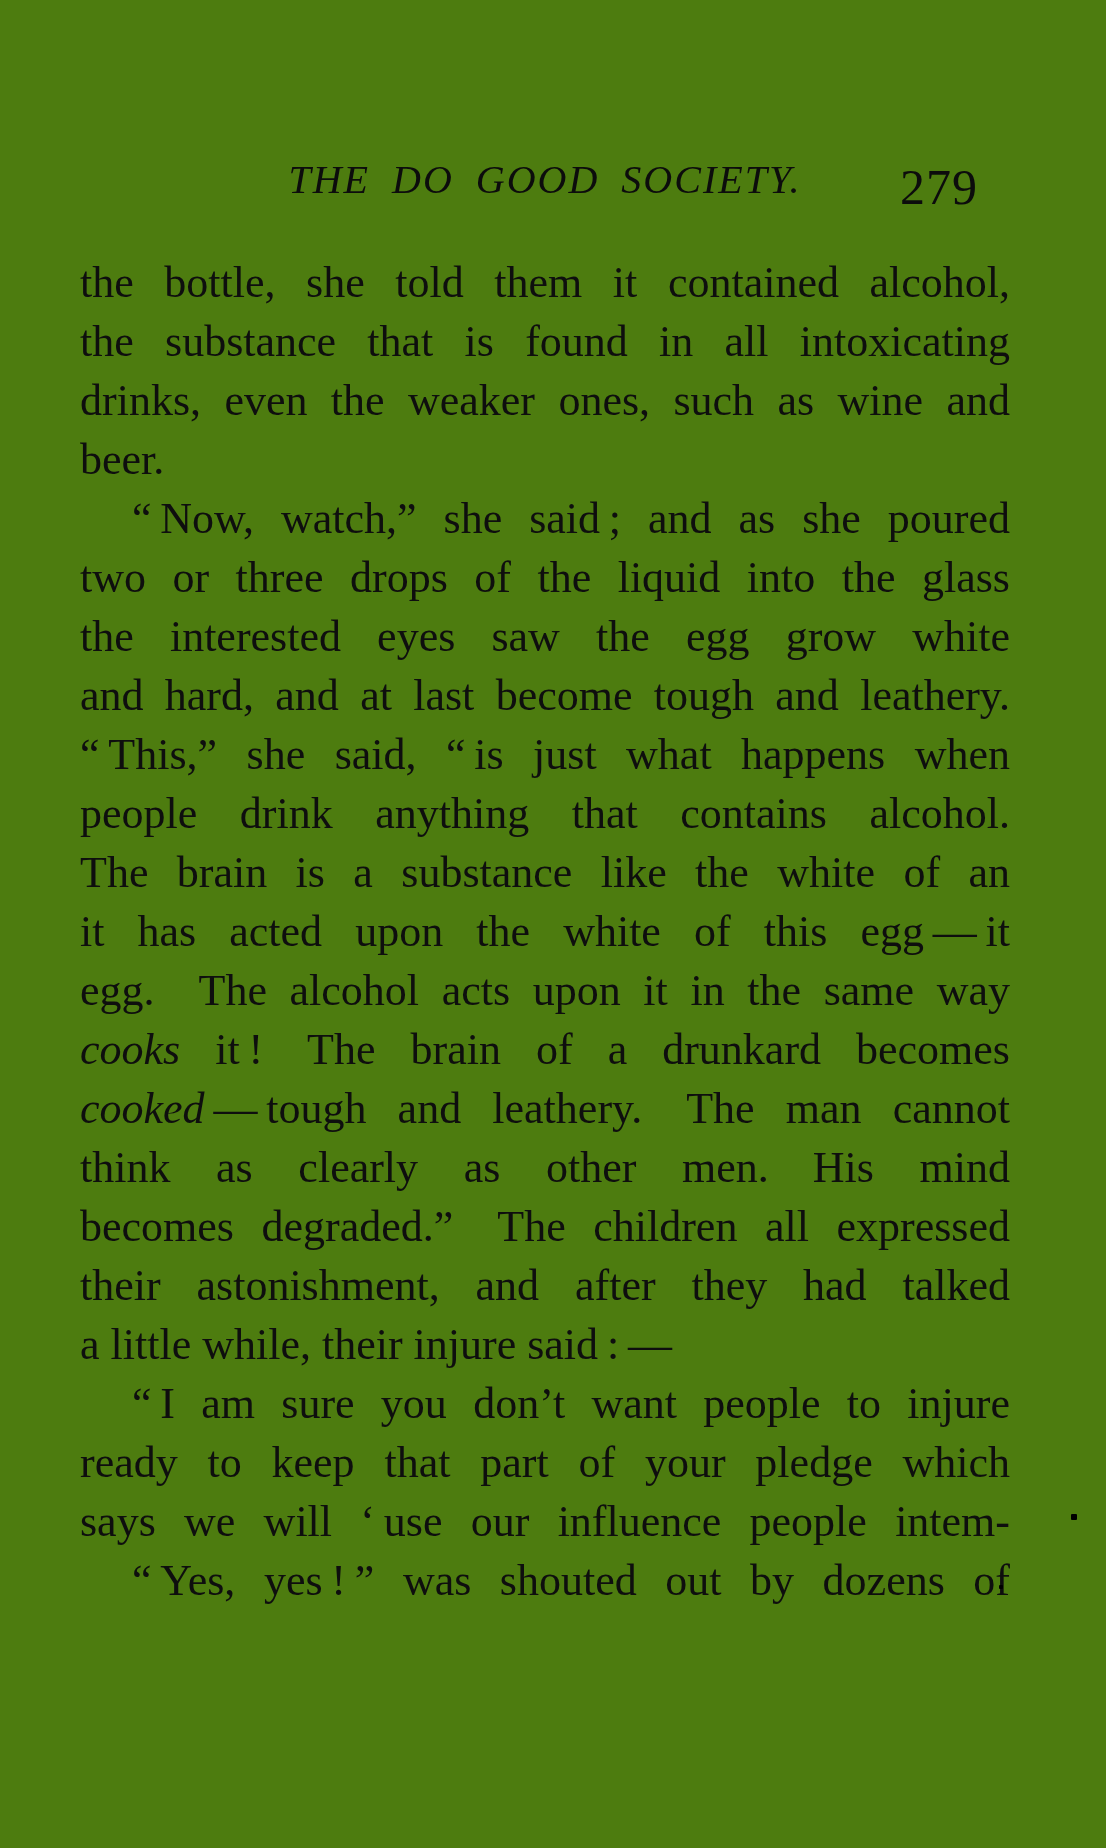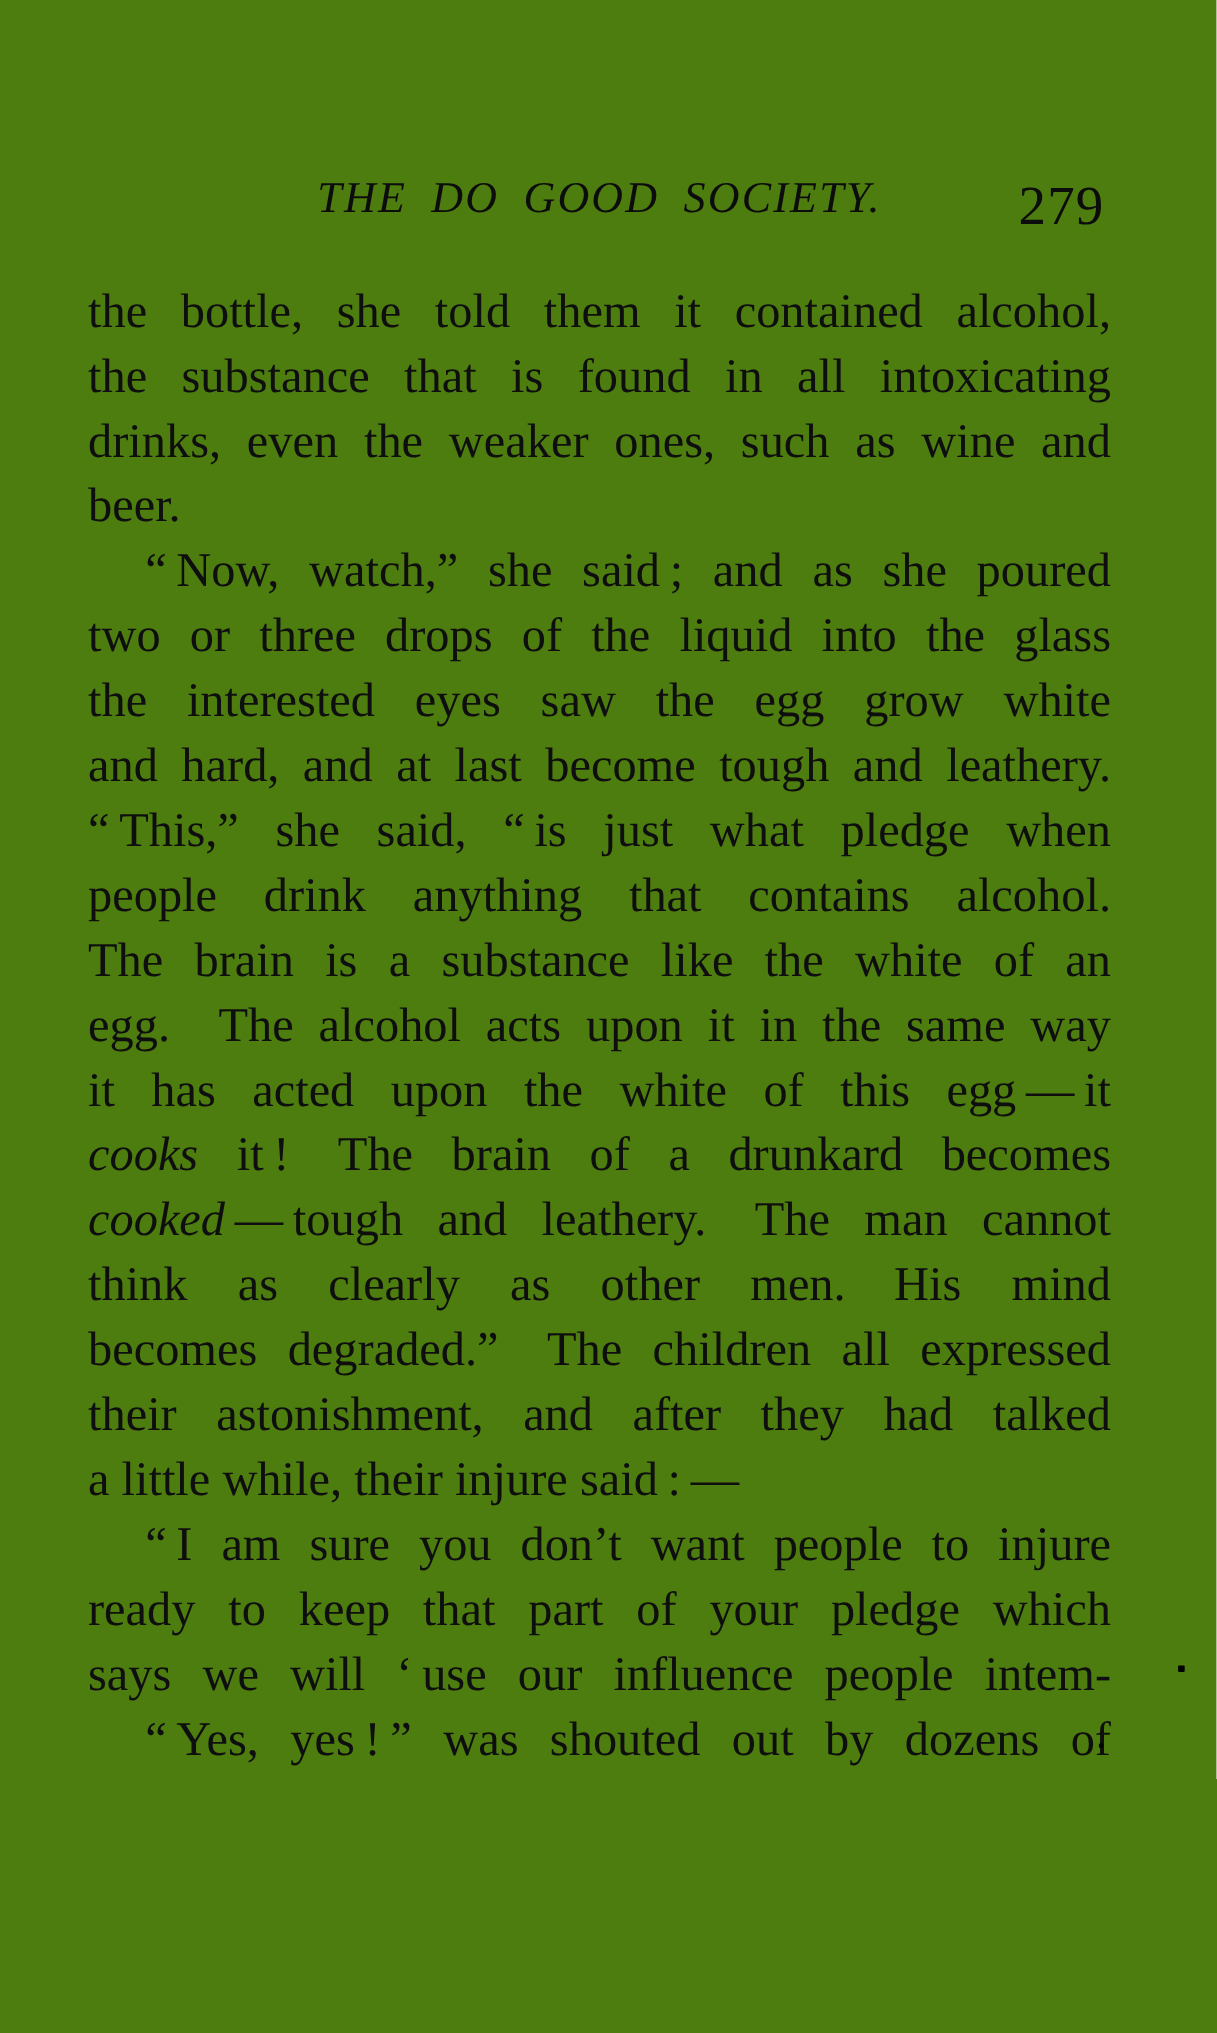--- a/index.html
+++ b/index.html
@@ -21,21 +21,21 @@
     font-style: italic;
     font-size: 40px;
     letter-spacing: 2px;
     word-spacing: 10px;
     white-space: nowrap;
     color: #0c0c0c;
   }
   .page-number {
     position: absolute;
     top: 158px;
-    right: 102px;
+    right: 128px;
     font-size: 50px;
     letter-spacing: 1px;
     color: #0c0c0c;
   }
   .text-block {
     position: absolute;
     left: 80px;
     top: 253px;
     width: 930px;
     font-size: 44px;
@@ -59,25 +59,25 @@
   <div class="page-number">279</div>
   <div class="text-block">
       <div class="line j"><span>the bottle, she told them it contained alcohol,</span></div>
       <div class="line j"><span>the substance that is found in all intoxicating</span></div>
       <div class="line j"><span>drinks, even the weaker ones, such as wine and</span></div>
       <div class="line"><span>beer.</span></div>
       <div class="line j ind"><span>“ Now, watch,” she said ; and as she poured</span></div>
       <div class="line j"><span>two or three drops of the liquid into the glass</span></div>
       <div class="line j"><span>the interested eyes saw the egg grow white</span></div>
       <div class="line j"><span>and hard, and at last become tough and leathery.</span></div>
-      <div class="line j"><span>“ This,” she said, “ is just what pledge when</span></div>
+      <div class="line j"><span>“ This,” she said, “ is just what happens when</span></div>
       <div class="line j"><span>people drink anything that contains alcohol.</span></div>
       <div class="line j"><span>The brain is a substance like the white of an</span></div>
+      <div class="line j"><span>it has acted upon the white of this egg — it</span></div>
       <div class="line j"><span>egg.  The alcohol acts upon it in the same way</span></div>
-      <div class="line j"><span>it has acted upon the white of this egg — it</span></div>
       <div class="line j"><span class="it">cooks</span><span> it !  The brain of a drunkard becomes</span></div>
       <div class="line j"><span class="it">cooked</span><span> — tough and leathery.  The man cannot</span></div>
       <div class="line j"><span>think as clearly as other men.  His mind</span></div>
       <div class="line j"><span>becomes degraded.”  The children all expressed</span></div>
       <div class="line j"><span>their astonishment, and after they had talked</span></div>
       <div class="line"><span>a little while, their injure said : —</span></div>
       <div class="line j ind"><span>“ I am sure you don’t want people to injure</span></div>
       <div class="line j"><span>ready to keep that part of your pledge which</span></div>
       <div class="line j"><span>says we will ‘ use our influence people intem-</span></div>
       <div class="line j ind"><span>“ Yes, yes ! ” was shouted out by dozens of</span></div>

